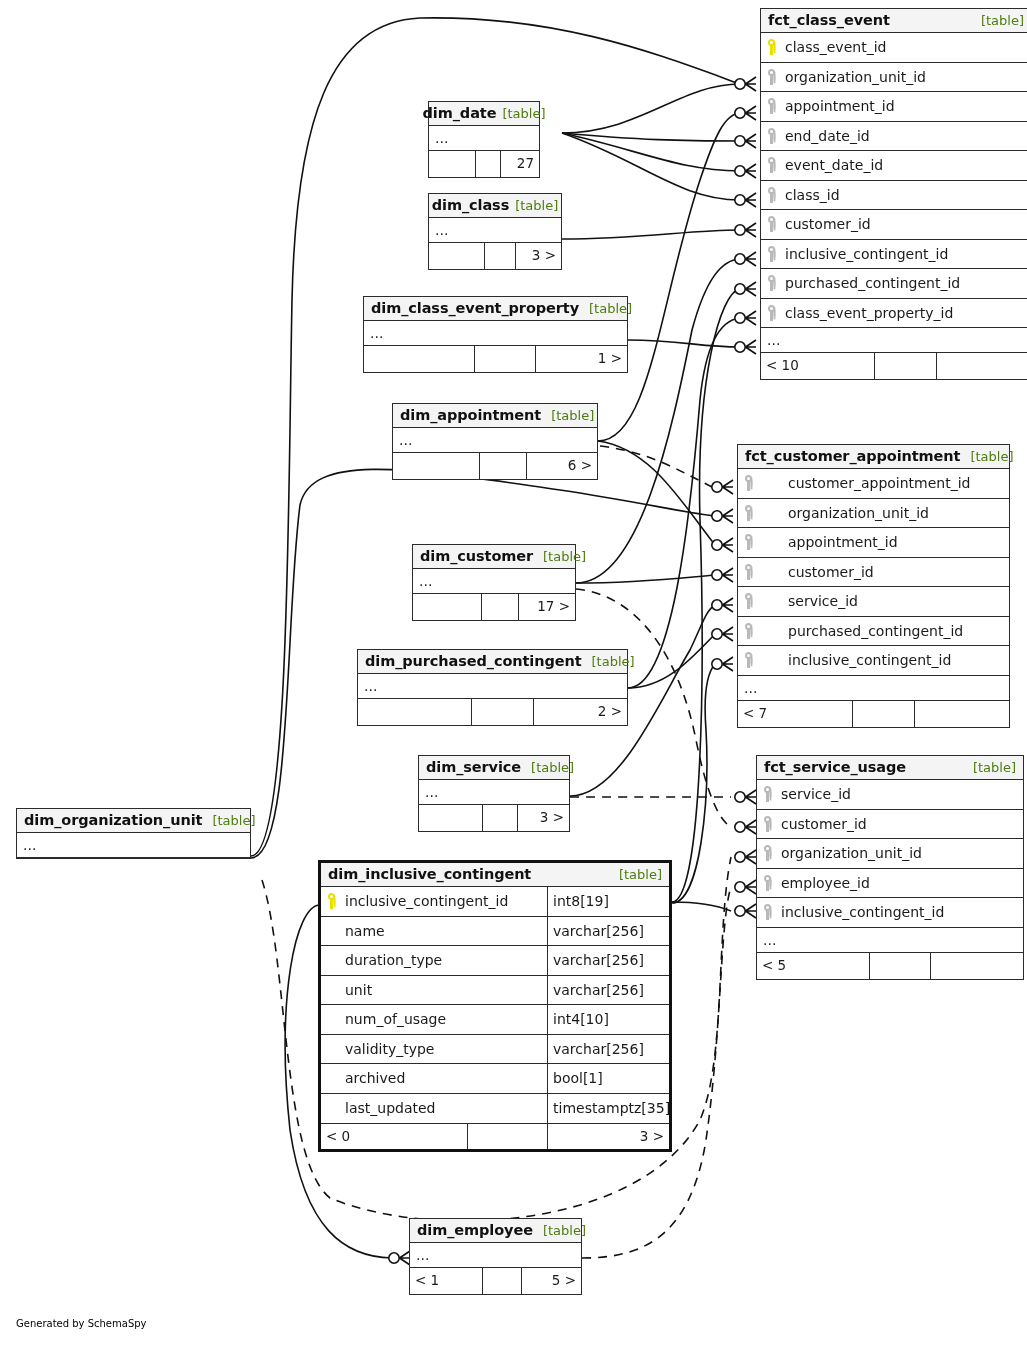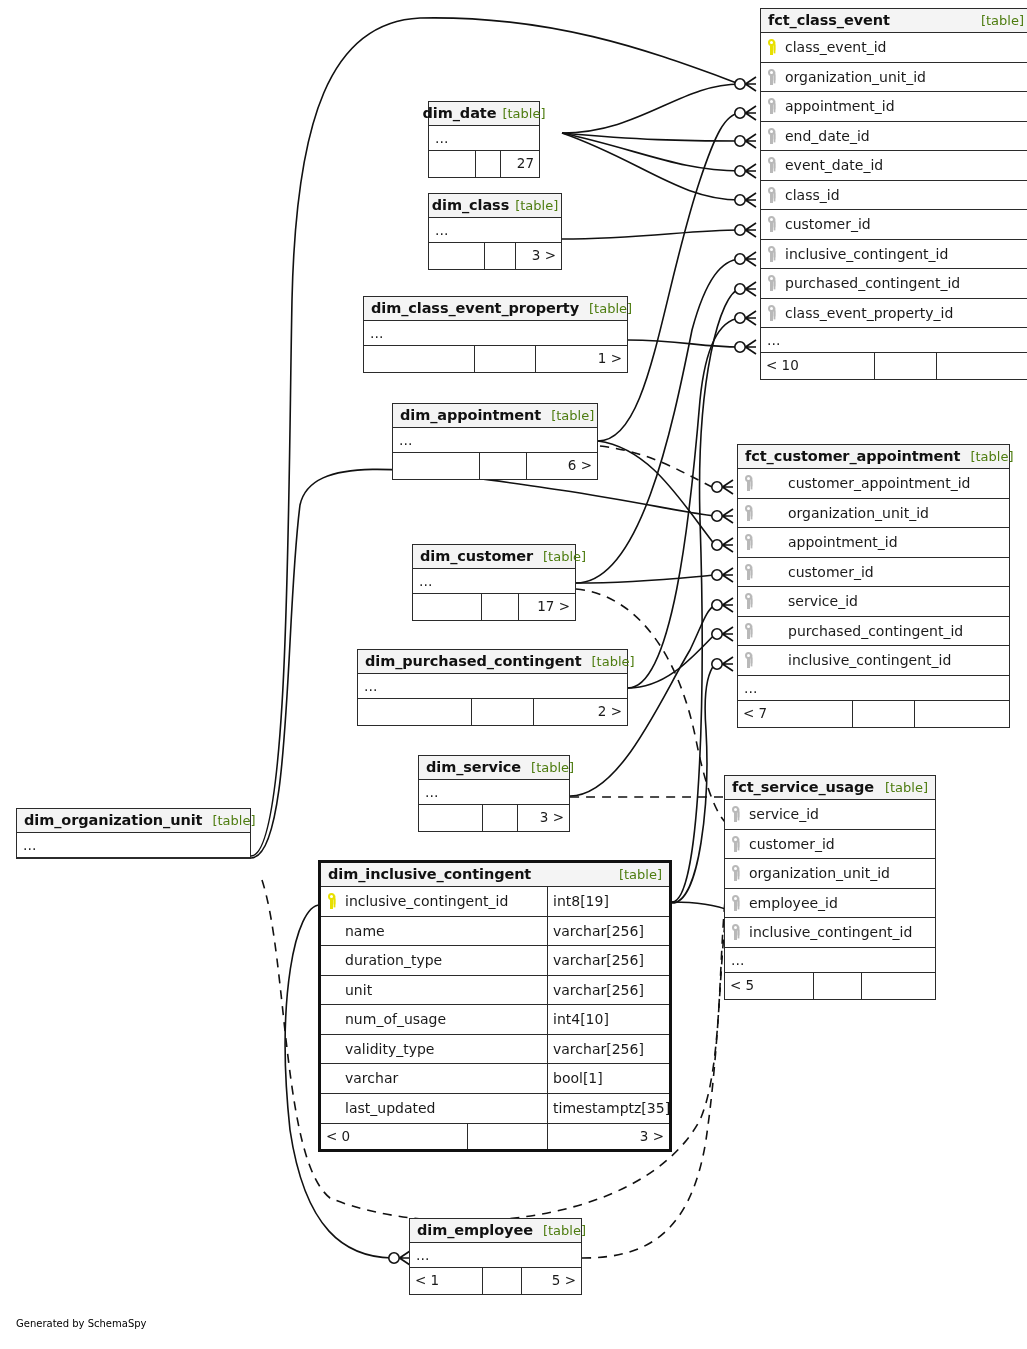--- a/index.html
+++ b/index.html
@@ -369,21 +369,21 @@
         </div>
       <div class="ellipsis-row">...</div>
     </div>
     <div class="footer-row">
       <span class="footer-cell c1">&lt; 7</span>
       <span class="footer-cell c2"></span>
       <span class="footer-cell c3"></span>
     </div>
   </div>
 
-  <div class="table-node" style="left:724px; top:755px; width:212px;margin-top:20px;">
+  <div class="table-node" style="left:756px; top:755px; width:268px;">
     <div class="tbl-header">
       <span class="tbl-name">fct_service_usage</span>
       <span class="tbl-tag">[table]</span>
     </div>
     <div class="tbl-body">
       <div class="col-row">
           <span class="col-name">
             <span class="keyicon"></span>
             <span>service_id</span>
           </span>
@@ -577,21 +577,21 @@
       <div class="col-row">
         <span class="col-name">
             <span class="keyicon blank"></span>
             <span>validity_type</span>
           </span>
         <span class="col-type">varchar[256]</span>
       </div>
       <div class="col-row">
         <span class="col-name">
             <span class="keyicon blank"></span>
-            <span>varchar</span>
+            <span>archived</span>
           </span>
         <span class="col-type">bool[1]</span>
       </div>
       <div class="col-row">
         <span class="col-name">
             <span class="keyicon blank"></span>
             <span>last_updated</span>
           </span>
         <span class="col-type">timestamptz[35]</span>
       </div>

